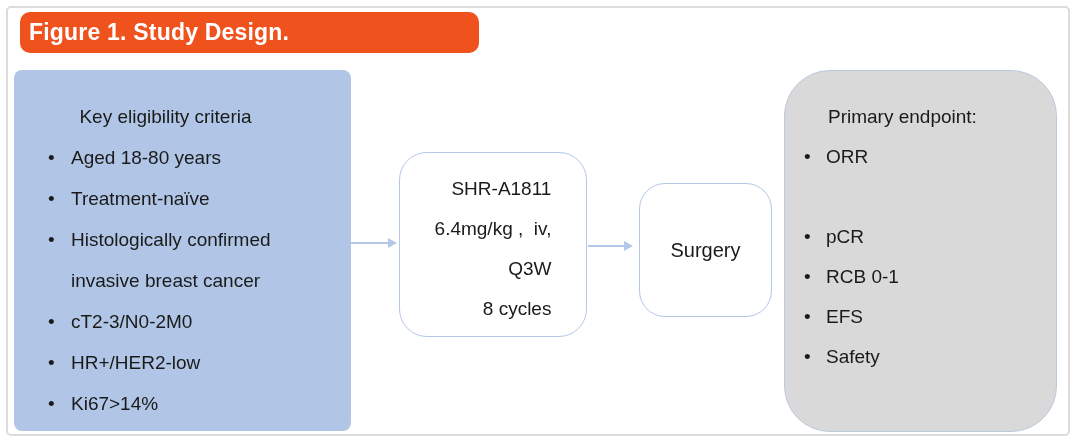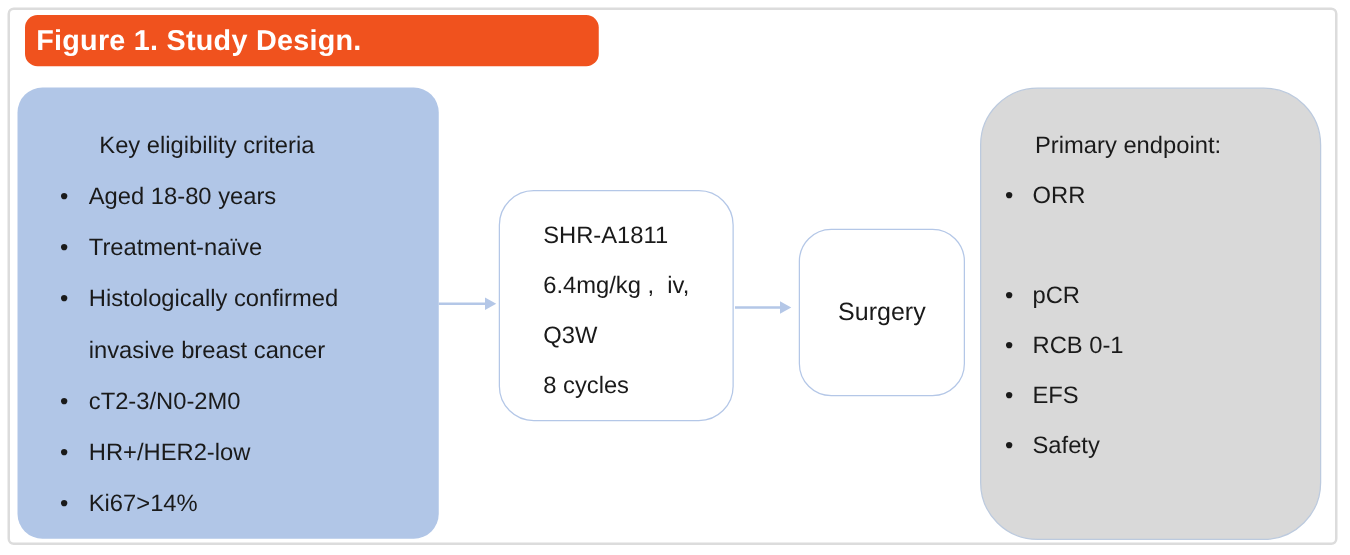--- a/index.html
+++ b/index.html
@@ -25,21 +25,21 @@
     position:absolute;left:20px;top:12px;width:459px;height:41px;
     background:var(--orange);border-radius:10px;
     display:flex;align-items:center;padding-left:9px;
   }
   .banner-title{
     color:var(--banner-text);font-size:23px;font-weight:bold;letter-spacing:0.2px;
   }
   .box{position:absolute;}
   .box.blue{
     left:14px;top:70px;width:337px;height:361px;
-    background:var(--blue);border-radius:20px;padding-top:26px;
+    background:var(--blue);border-radius:8px;padding-top:26px;
   }
   .box.gray{
     left:784px;top:70px;width:273px;height:362px;
     background:var(--gray);border:1px solid #bccade;border-radius:46px;
     padding:26px 10px 0 19px;
   }
   .box.white{
     background:#ffffff;border:1.5px solid var(--line);
   }
   .box.treatment{
@@ -58,21 +58,21 @@
   .blue .bullet-list{padding-left:34px;padding-right:12px;}
   .blue .bullet-row{line-height:41px;}
   .gray .bullet-row{line-height:40px;}
   .bullet-row{display:flex;align-items:flex-start;}
   .bullet-dot{width:23px;flex:0 0 23px;}
   .gray .bullet-dot{width:22px;flex:0 0 22px;}
   .bullet-text{flex:1;}
   .gray-heading{font-size:19px;line-height:40px;margin-left:24px;}
   .gray .spacer{height:40px;}
   .treatment-line{
-    font-size:19px;line-height:40px;text-align:left;white-space:pre-wrap;
+    font-size:19px;line-height:40px;text-align:right;white-space:pre-wrap;
   }
   .arrow{
     position:absolute;display:flex;align-items:center;height:12px;
   }
   .arrow1{left:351px;top:237px;width:46px;}
   .arrow2{left:588px;top:240px;width:45px;}
   .arrow-line{flex:1;height:2px;background:var(--line);}
   .arrow-head{
     width:0;height:0;flex:0 0 auto;
     border-left:9px solid var(--line);

